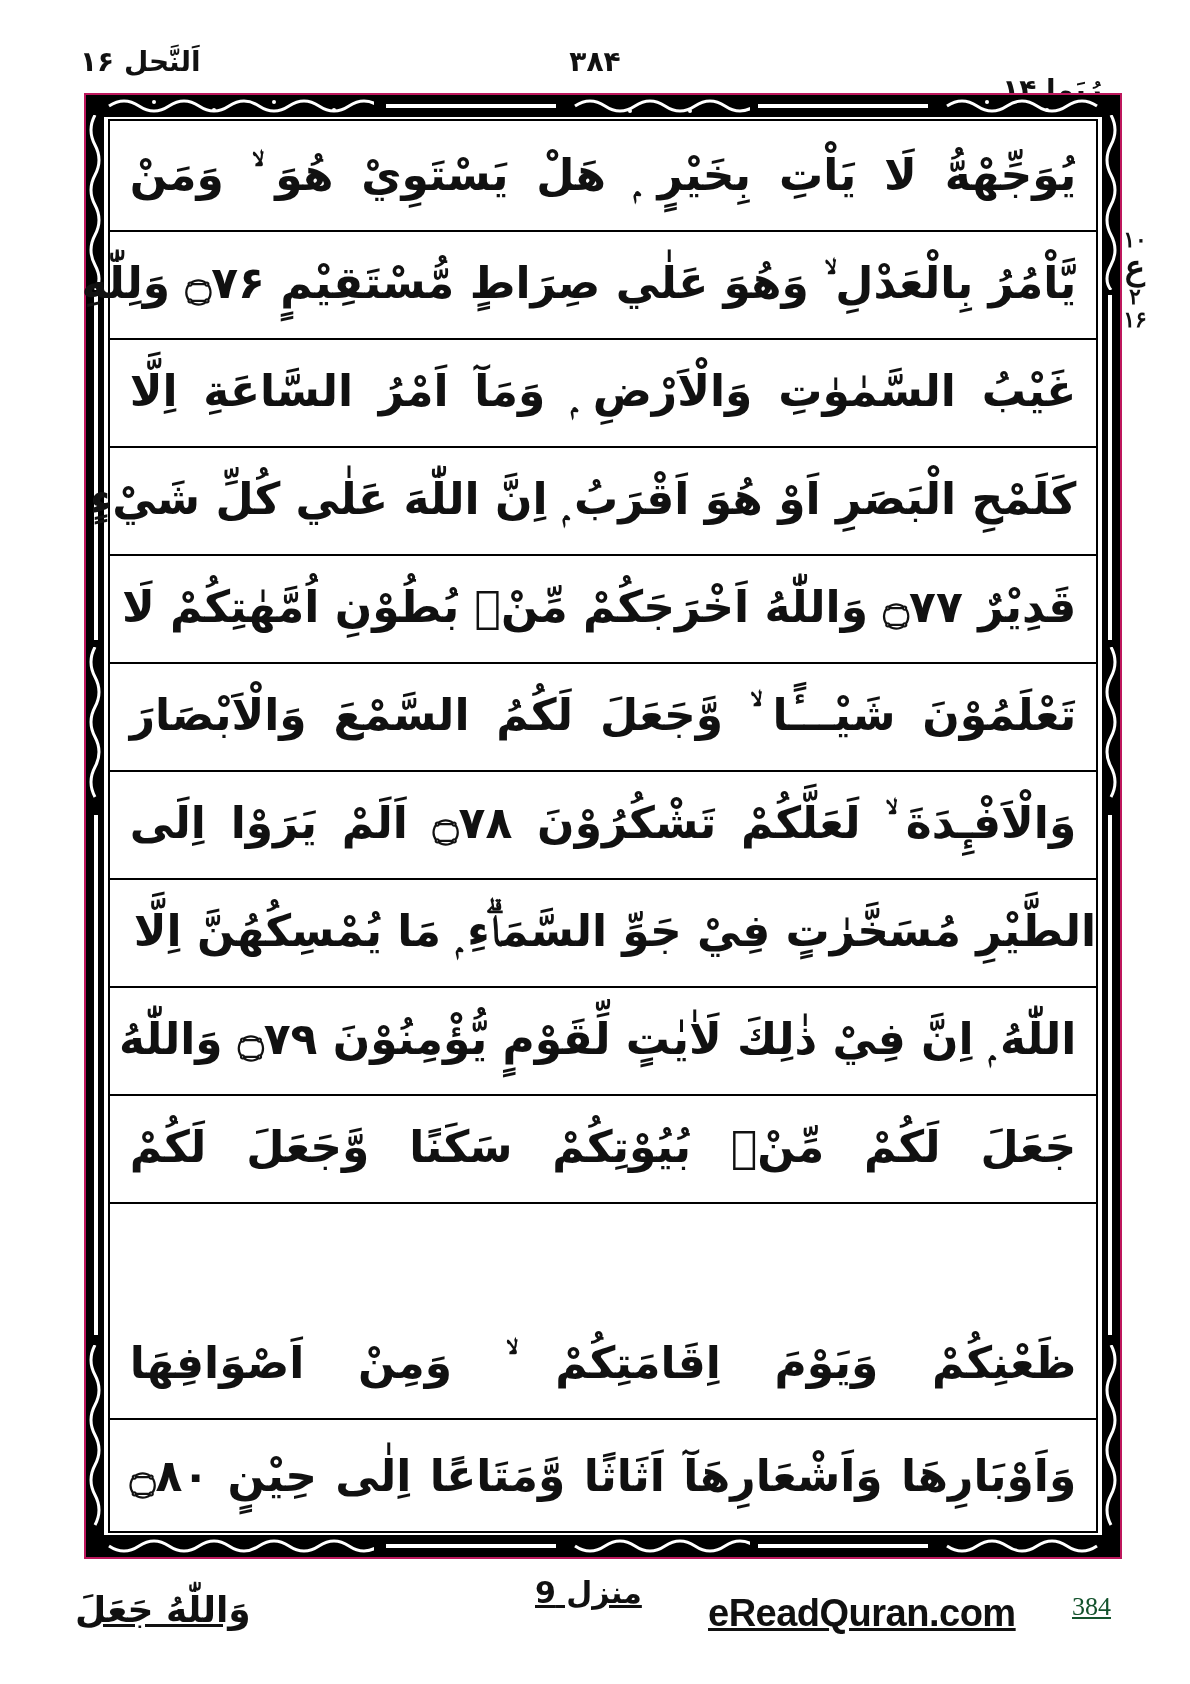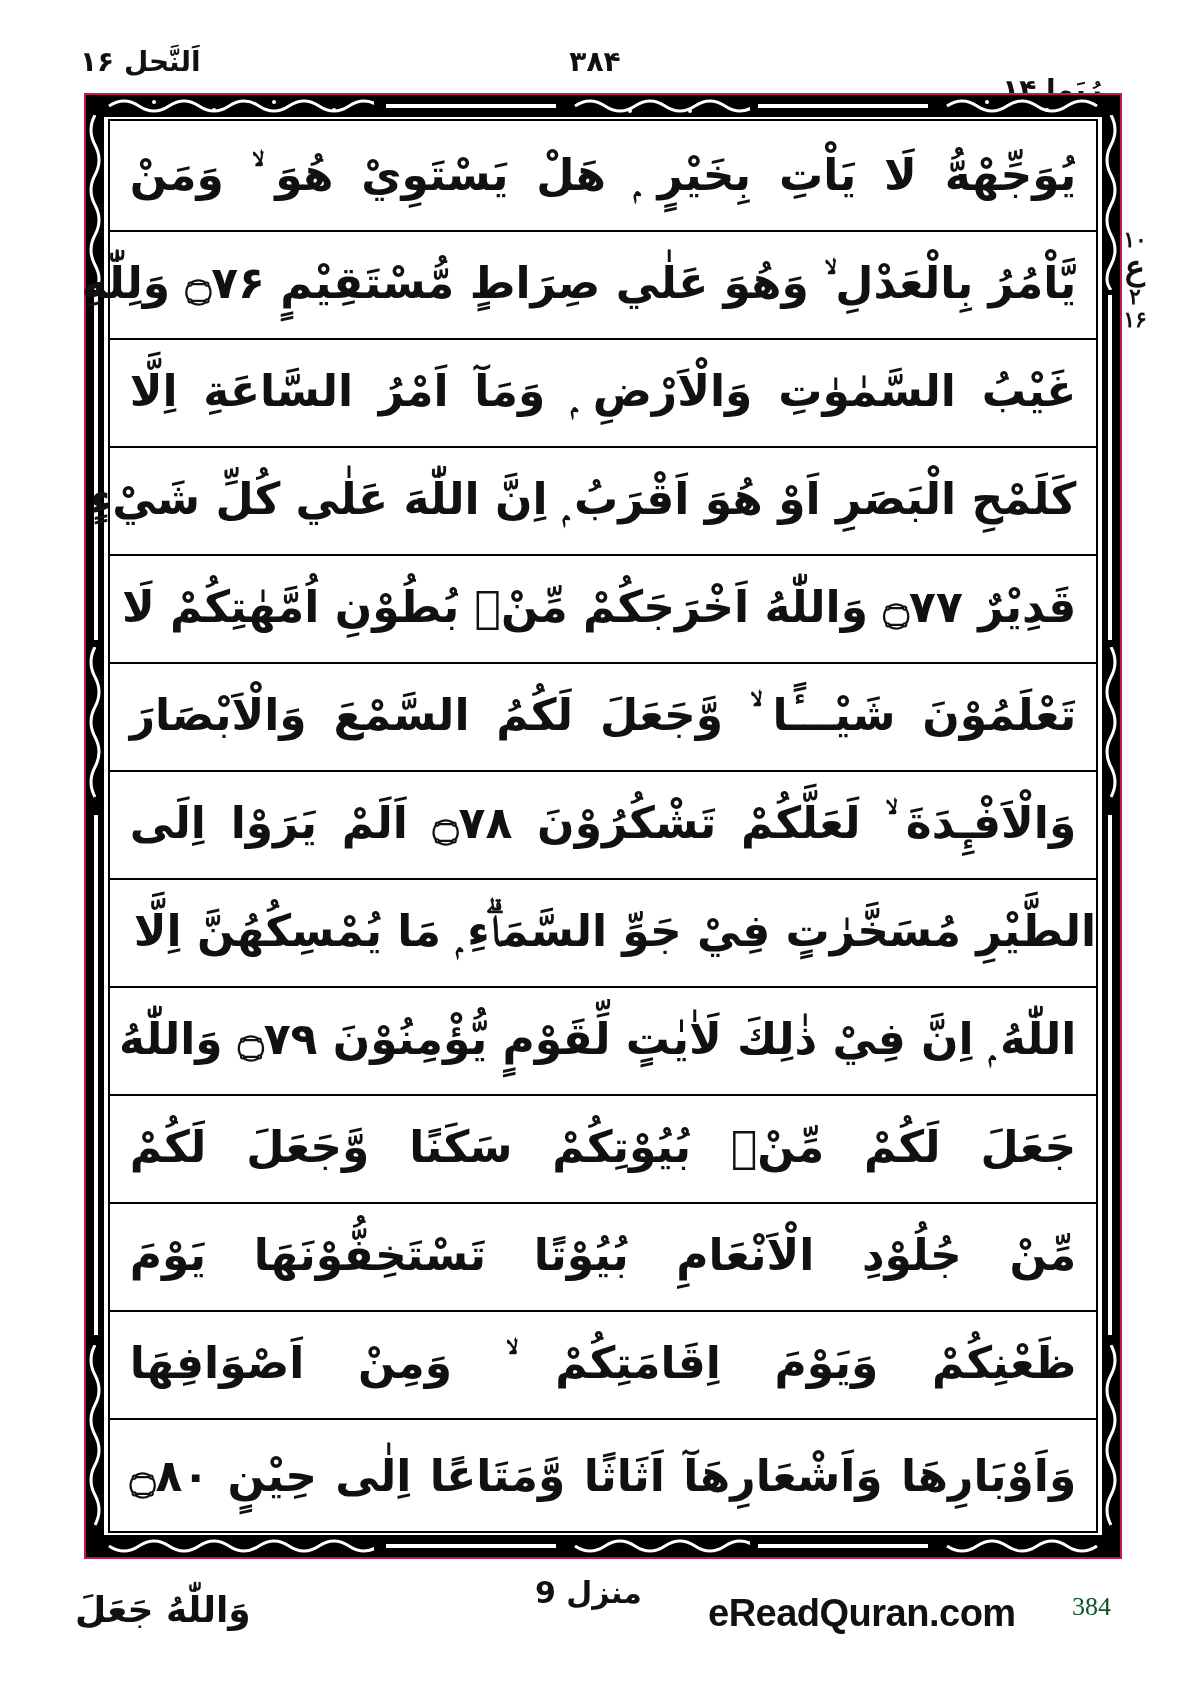--- a/index.html
+++ b/index.html
@@ -22,21 +22,21 @@
   .orn { position: absolute; }
 
   .textblock { position: absolute; left: 22px; right: 22px; top: 24px; bottom: 24px; border: 2px solid #000; background: #fff; }
   .line { position: absolute; left: 0; right: 0; height: 111px; border-bottom: 2px solid #000; box-sizing: border-box; display: flex; align-items: center; justify-content: center; }
   .line:last-child { border-bottom: none; }
   .line-text { direction: rtl; font-family: "DejaVu Sans", sans-serif; font-weight: bold; font-size: 44px; white-space: nowrap; text-align: justify; width: 96%; text-align-last: justify; line-height: 1.2; }
 
   .margin-mark { position: absolute; left: 1118px; top: 228px; width: 34px; display: flex; flex-direction: column; align-items: center; font-weight: bold; font-size: 22px; line-height: 1.05; direction: rtl; font-family: Liberation Serif, serif; }
   .margin-mark .ain { font-size: 34px; line-height: 1; }
 
-  .ftr { position: absolute; top: 1592px; line-height: 1; }
+  .ftr { position: absolute; top: 1592px; line-height: 1; text-decoration: underline; }
   .ftr-left { left: 75px; font-size: 36px; font-weight: bold; direction: rtl; }
   .ftr-manzil { left: 535px; top: 1578px; font-size: 30px; font-weight: bold; direction: rtl; }
   .ftr-site { left: 708px; top: 1594px; font-family: "Liberation Sans", sans-serif; font-weight: bold; font-size: 38px; color: #111; letter-spacing: -0.5px; }
   .ftr-num { left: 1072px; top: 1594px; font-family: "Liberation Serif", serif; font-size: 26px; color: #14532d; }
 </style>
 </head>
 <body>
 
 <div class="hdr hdr-left">اَلنَّحل ۱۶</div>
 <div class="hdr hdr-center">۳۸۴</div>
@@ -131,23 +131,20 @@
       </div>
     <div class="line" style="top:756px;justify-content:flex-end;">
         <div class="line-text">الطَّيْرِ مُسَخَّرٰتٍ فِيْ جَوِّ السَّمَاۗءِ ۭ مَا يُمْسِكُهُنَّ اِلَّا</div>
       </div>
     <div class="line" style="top:864px;">
         <div class="line-text">اللّٰهُ ۭ اِنَّ فِيْ ذٰلِكَ لَاٰيٰتٍ لِّقَوْمٍ يُّؤْمِنُوْنَ ۝۷۹ وَاللّٰهُ</div>
       </div>
     <div class="line" style="top:972px;">
         <div class="line-text">جَعَلَ لَكُمْ مِّنْۢ بُيُوْتِكُمْ سَكَنًا وَّجَعَلَ لَكُمْ</div>
       </div>
-    <div class="line" style="top:1080px;">
-        <div class="line-text">مِّنْ جُلُوْدِ الْاَنْعَامِ بُيُوْتًا تَسْتَخِفُّوْنَهَا يَوْمَ</div>
-      </div>
     <div class="line" style="top:1188px;">
         <div class="line-text">ظَعْنِكُمْ وَيَوْمَ اِقَامَتِكُمْ ۙ وَمِنْ اَصْوَافِهَا</div>
       </div>
     <div class="line" style="top:1296px; height:118px;">
         <div class="line-text">وَاَوْبَارِهَا وَاَشْعَارِهَآ اَثَاثًا وَّمَتَاعًا اِلٰى حِيْنٍ ۝۸۰</div>
       </div>
   </div>
 </div>
 
 <div class="margin-mark">

